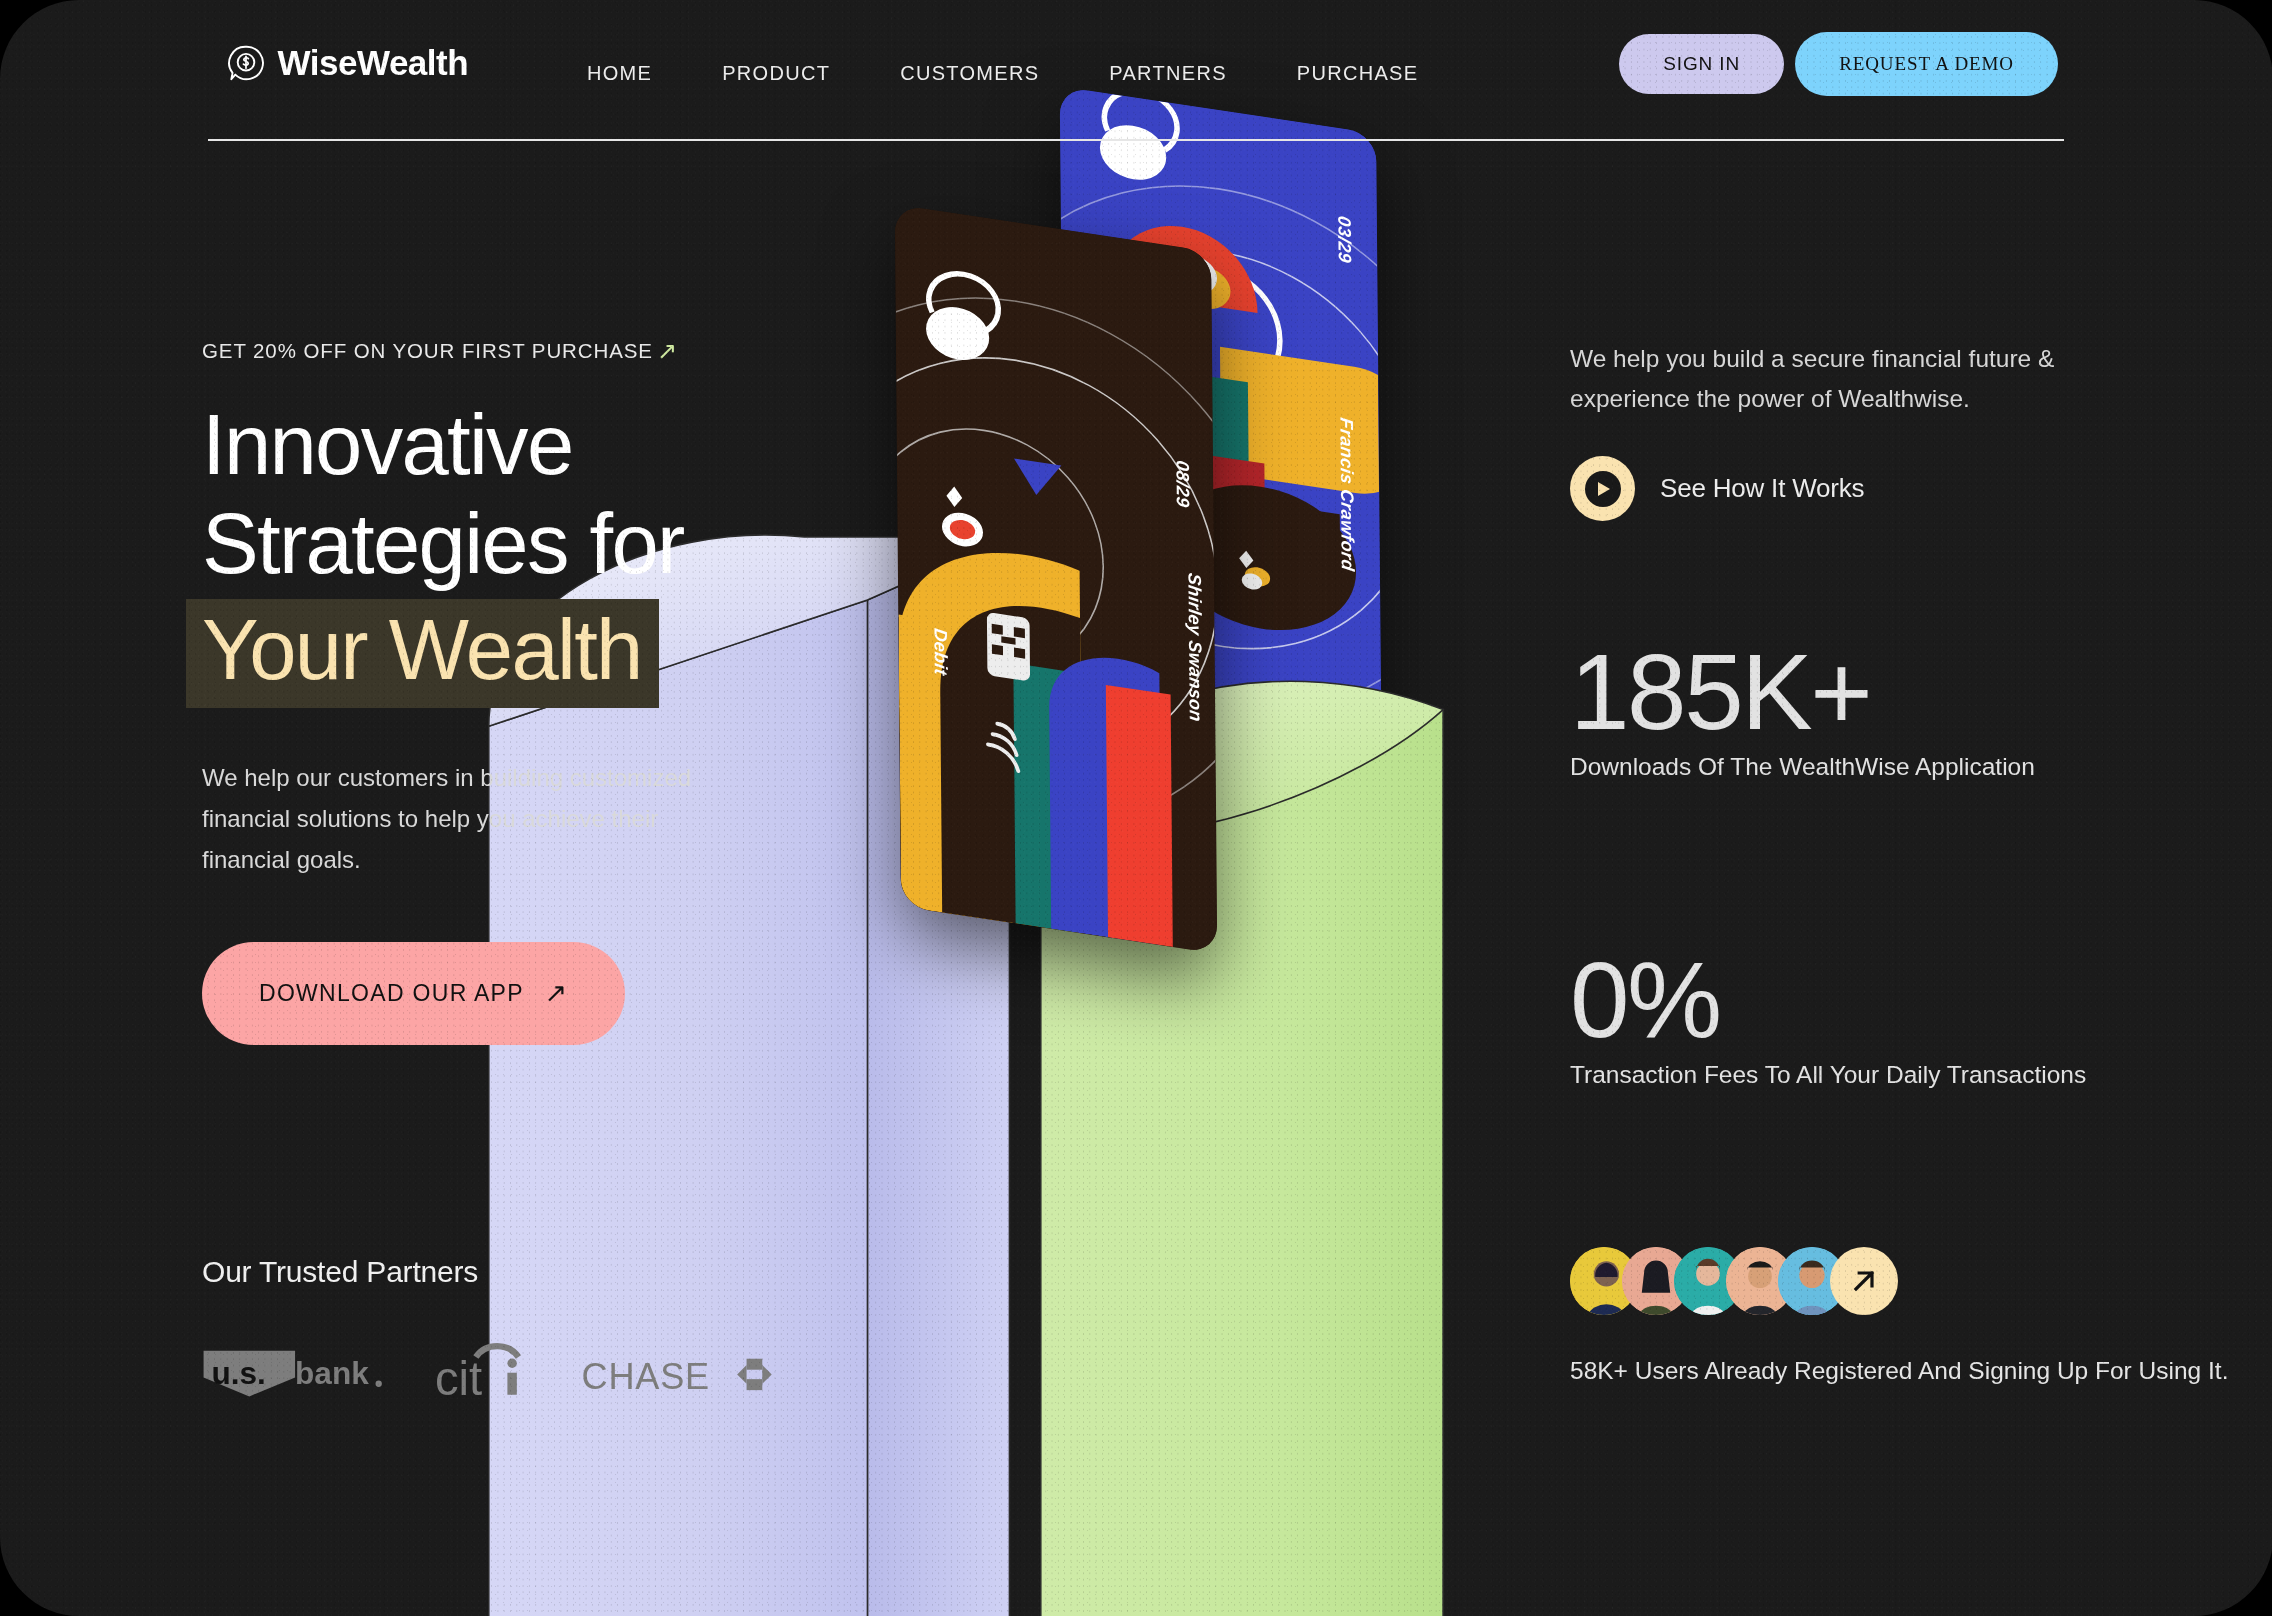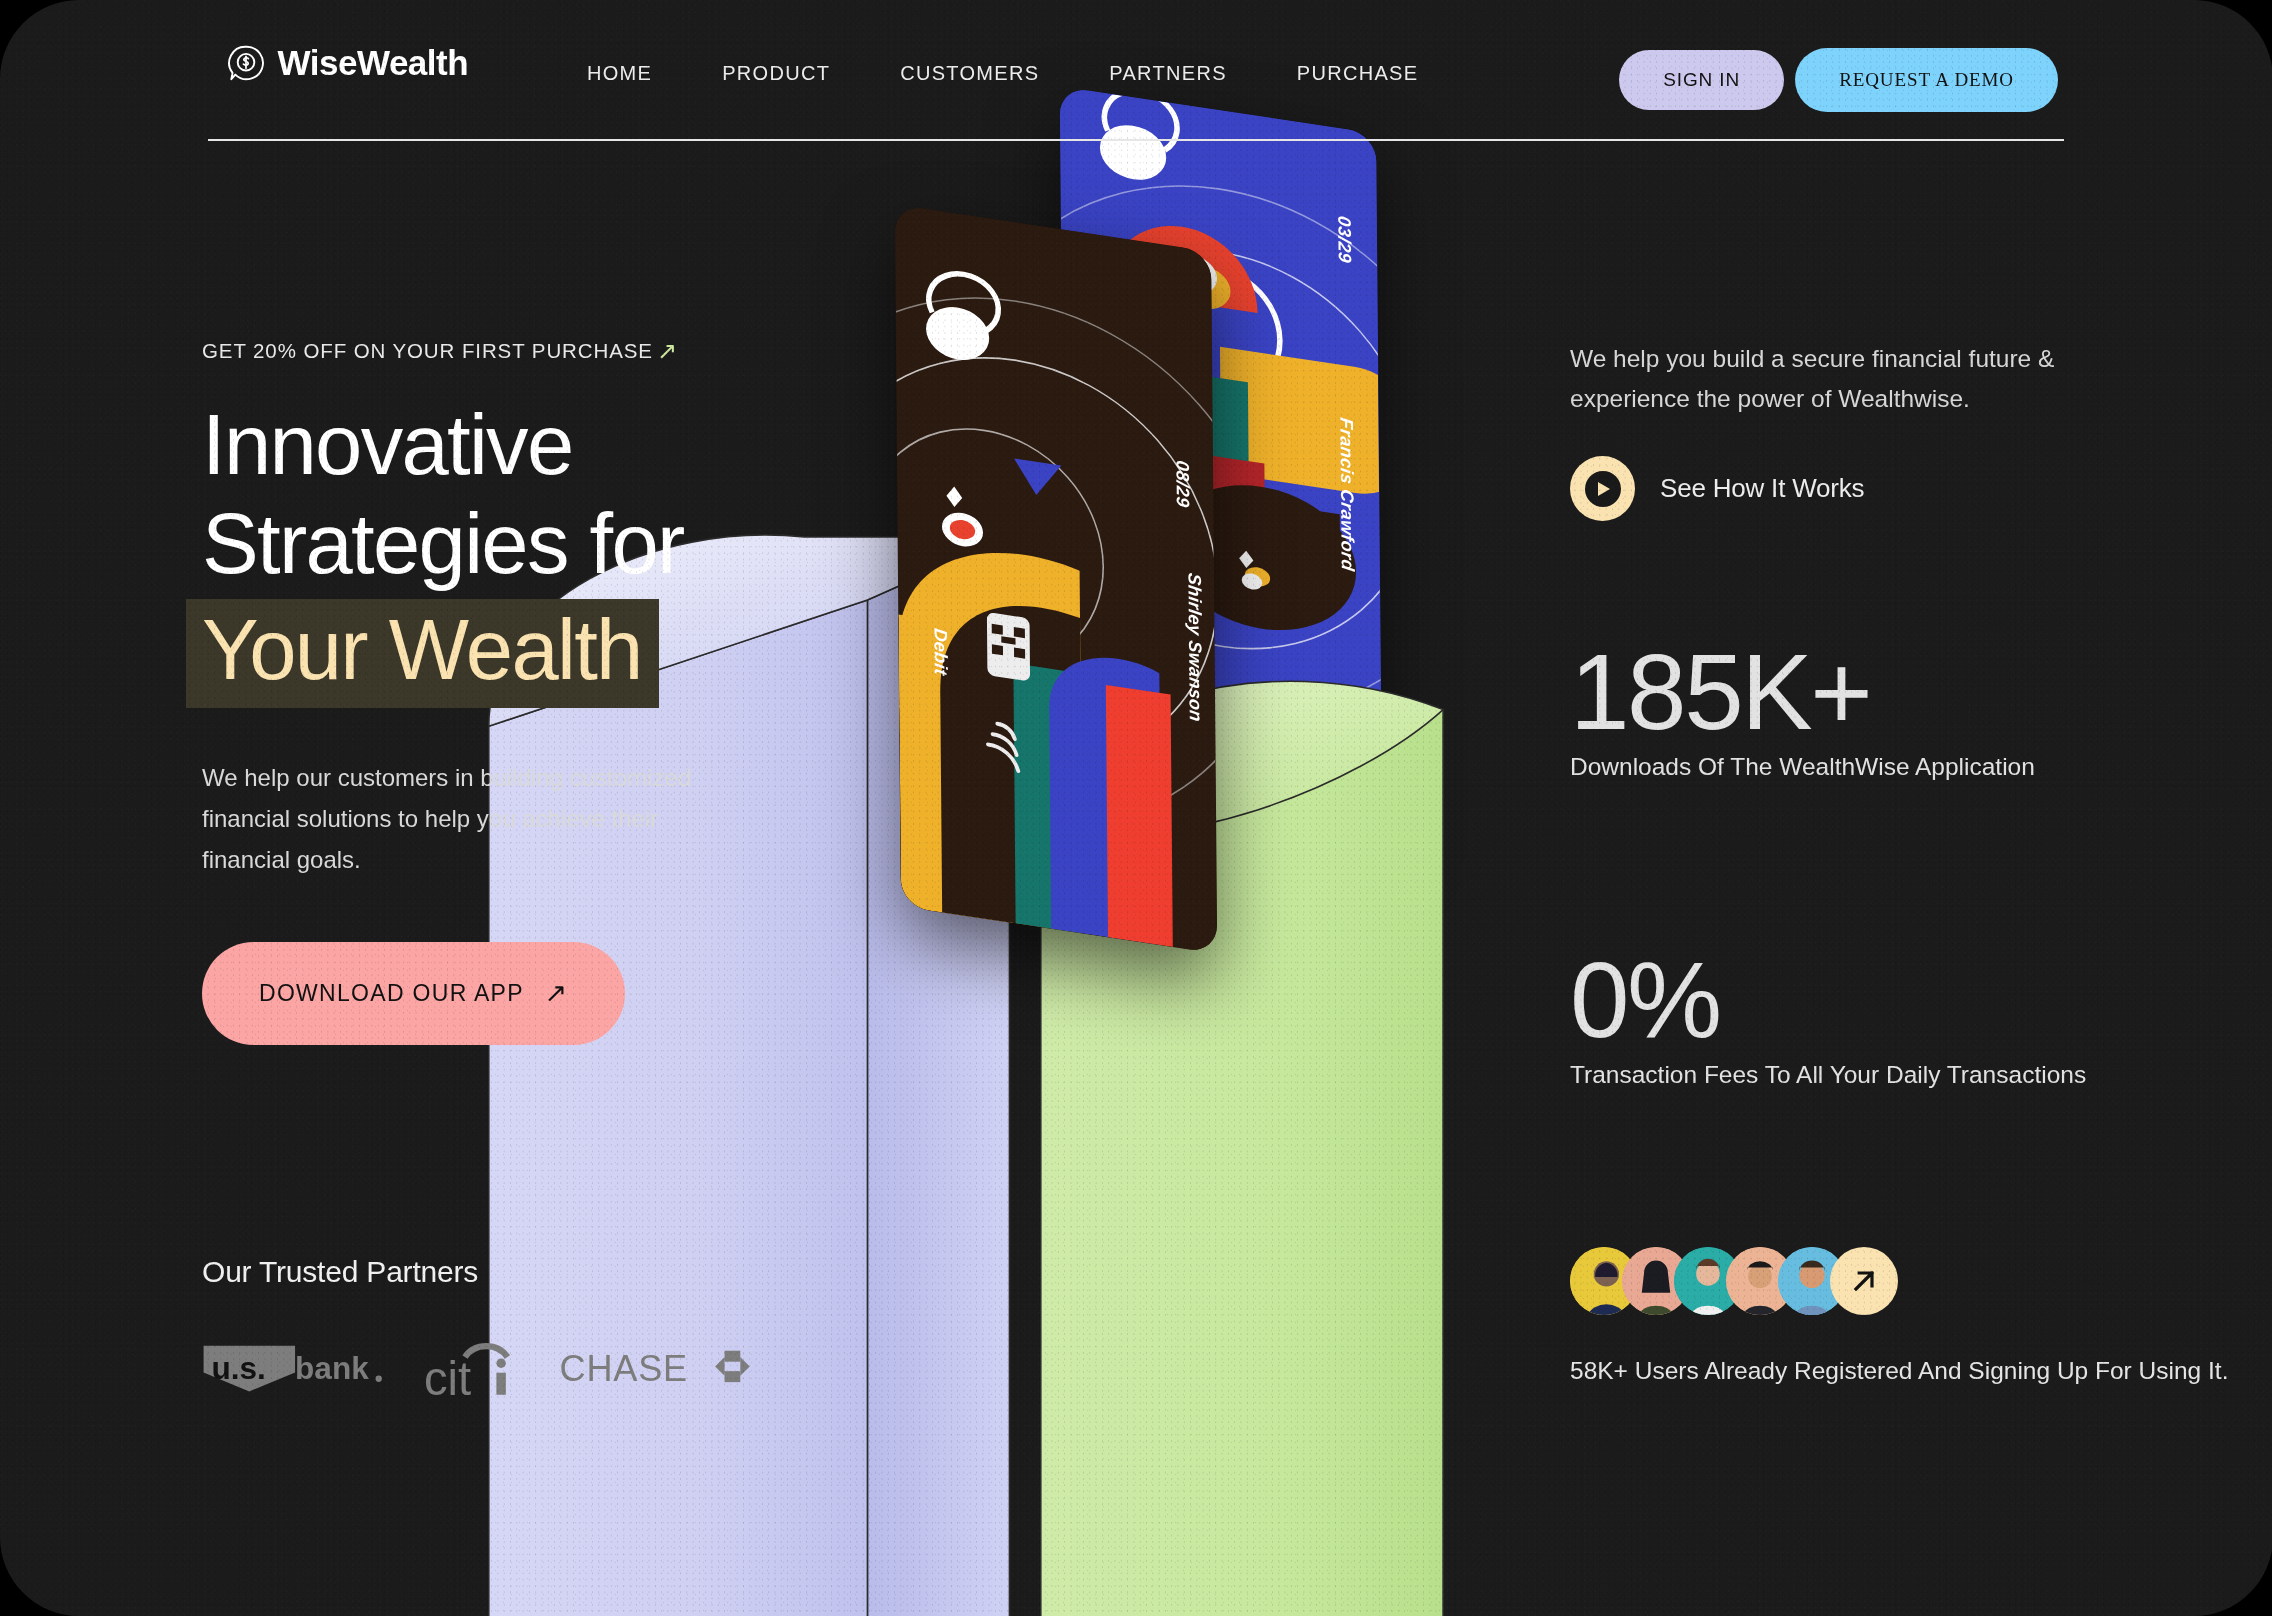--- a/index.html
+++ b/index.html
@@ -35,21 +35,21 @@
     z-index:30;
   }
   .logo { position:absolute; left:227px; top:43px; display:flex; align-items:center; gap:12.6px; }
   .logo-mark { width:38px; height:38px; }
   .logo-text { color:#fff; font-size:35px; font-weight:700; letter-spacing:-0.5px; }
   nav { position:absolute; left:552px; top:62px; display:flex; gap:0; }
   nav a {
     color:#ededed; font-size:20px; letter-spacing:1.3px; font-weight:400;
     text-decoration:none; padding:0 35px; white-space:nowrap;
   }
-  .hdr-btns { position:absolute; right:215px; top:48px; display:flex; gap:11px; align-items:center; }
+  .hdr-btns { position:absolute; right:215px; top:32px; display:flex; gap:11px; align-items:center; }
   .btn-signin {
     background:#cdc9ee; color:#121212; font-size:19px; letter-spacing:0.9px;
     border:none; border-radius:788px; padding:19px 44px; cursor:pointer; white-space:nowrap;
     font-family:inherit;
   }
   .btn-demo {
     background:#7dd3fc; color:#121212; font-size:19px; letter-spacing:0.9px;
     border:none; border-radius:788px; padding:21px 44px; cursor:pointer; white-space:nowrap;
     font-family:Liberation Serif, serif;
   }
@@ -79,21 +79,21 @@
   .btn-download {
     margin-top:62px; display:inline-flex; align-items:flex-start; gap:20.5px;
     background:#fca5a5; color:#111; border:none; border-radius:788px;
     padding:38px 57px; font-size:23px; letter-spacing:1.3px; cursor:pointer;
     font-family:inherit;
   }
   .btn-download .arr { font-size:27px; line-height:1; }
 
   .partners { position:absolute; left:202px; top:1255px; z-index:20; }
   .partners-title { color:#f0f0f0; font-size:30px; letter-spacing:-0.2px; }
-  .partner-logos { margin-top:49px; display:flex; align-items:center; gap:39px; }
+  .partner-logos { margin-top:49px; display:flex; align-items:flex-end; gap:50px; }
 
   
   .right { position:absolute; left:1570px; top:339px; width:489px; z-index:20; }
   .r-lede { color:#d7d7d7; font-size:24.5px; line-height:1.62; }
   .howitworks { margin-top:38px; display:flex; align-items:center; gap:25px; cursor:pointer; }
   .play {
     width:65px; height:65px; border-radius:50%; background:#fae3b0;
     display:flex; align-items:center; justify-content:center; flex:0 0 auto;
   }
   .play-inner {

